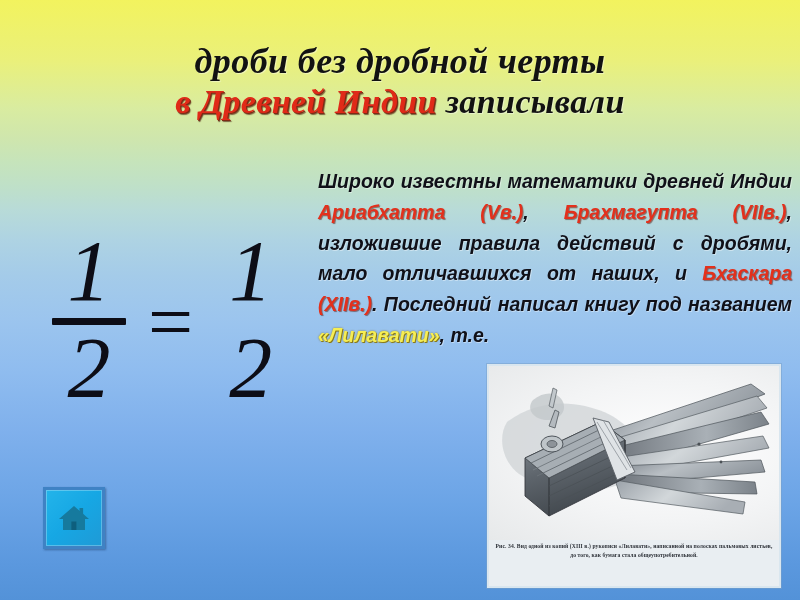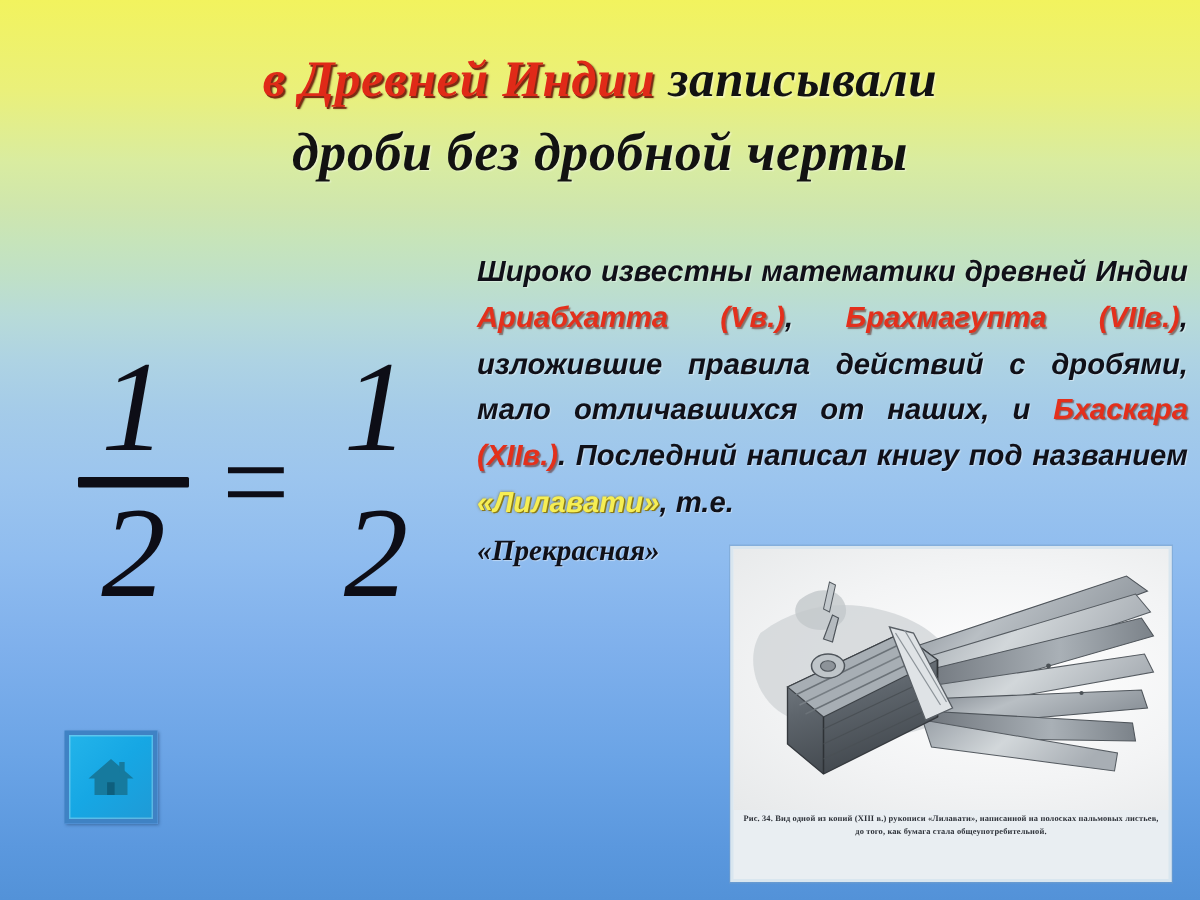--- a/index.html
+++ b/index.html
@@ -178,43 +178,42 @@
     cursor: pointer;
   }
   #home-button svg { display:block; }
 </style>
 </head>
 <body>
 
 <div id="slide">
 
   <div id="title-block">
+    <div class="title-line t-black" id="title-line-2">дроби без дробной черты</div>
     <div class="title-line" id="title-line-1">
       <span class="t-red">в Древней Индии</span><span class="t-black"> записывали</span>
     </div>
-    <div class="title-line t-black" id="title-line-2">дроби без дробной черты</div>
   </div>
 
   <div id="formula">
     <div class="frac withbar" id="frac-left">
       <span class="num">1</span>
       <span class="bar"></span>
       <span class="den">2</span>
     </div>
     <span id="eq-sign">=</span>
     <div class="frac nobar" id="frac-right">
       <span class="num">1</span>
       <span class="spacer"></span>
       <span class="den">2</span>
     </div>
   </div>
 
   <div id="body-text"><span>Широко известны математики древней Индии </span><span class="b-red">Ариабхатта (Vв.)</span><span>, </span><span class="b-red">Брахмагупта (VIIв.)</span><span>, изложившие правила действий с дробями, мало отличавшихся от наших, и </span><span class="b-red">Бхаскара (XIIв.)</span><span>. Последний написал книгу под названием </span><span class="b-yellow">«Лилавати»</span><span>, т.е.</span></div>
 
-  <div id="body-last-line">«Прекрасная»</div>
 
   <div id="picture-frame">
     <div id="picture-canvas">
       <svg width="290" height="174" viewBox="0 0 290 174">
         <defs>
           <linearGradient id="leafA" x1="0" y1="0" x2="1" y2="0.4">
             <stop offset="0" stop-color="#7d848c"></stop>
             <stop offset="0.45" stop-color="#b9bfc4"></stop>
             <stop offset="1" stop-color="#8e959c"></stop>
           </linearGradient>

